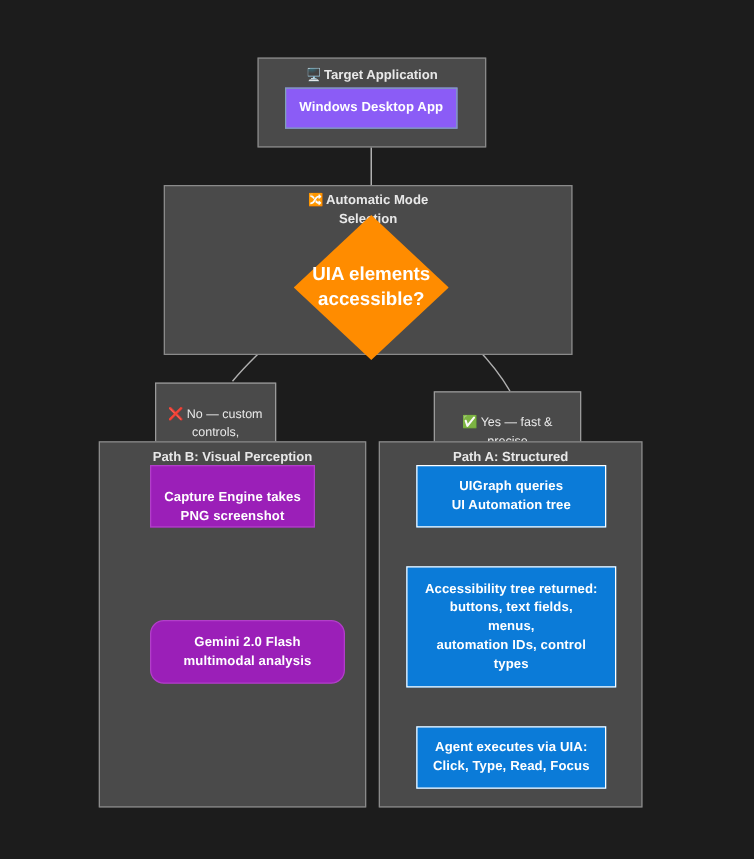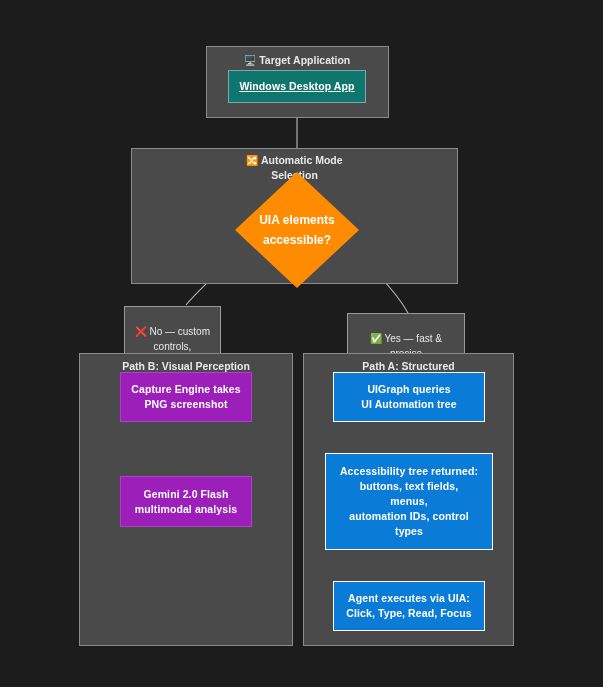--- a/index.html
+++ b/index.html
@@ -63,23 +63,22 @@
     justify-content: center;
     text-align: center;
     color: #ffffff;
     font-size: 10.5px;
     font-weight: bold;
     line-height: 15px;
     white-space: pre-line;
     letter-spacing: 0.1px;
   }
   .node-slate {
-    background: #0f766e;
+    background: #8b5cf6;
     border: 1px solid #7fa3b5;
-    text-decoration: underline;
   }
   .node-purple {
     background: #9b1fb8;
     border: 1px solid #b23fc9;
   }
   .node-blue {
     background: #0b7bd8;
     border: 1px solid #ffffff;
   }
 
@@ -96,21 +95,21 @@
   .diamond-label {
     position: absolute;
     left: 0; top: 0;
     width: 100%;
     height: 100%;
     display: flex;
     align-items: center;
     justify-content: center;
     text-align: center;
     color: #ffffff;
-    font-size: 12px;
+    font-size: 15px;
     font-weight: bold;
     line-height: 20px;
     white-space: pre-line;
   }
 
   
   .edge-label {
     position: absolute;
     background: #4a4a4a;
     border: 1px solid #9a9a9a;
@@ -183,25 +182,25 @@
 canvas, web content</span>
   </div>
 
   <div class="edge-label" style="left:347px; top:313px; width:118px;">
     <span class="mark mark-yes">✅</span><span>Yes — fast &amp; precise</span>
   </div>
 
   <div class="subgraph" style="left:79px; top:353px; width:214px; height:293px;">
     <div class="subgraph-title" style="top:5px;"><span>Path B: Visual Perception</span></div>
   </div>
-  <div class="node node-purple" style="left:120px; top:372px; width:132px; height:50px;">
+  <div class="node node-purple" style="left:120px; top:372px; width:132px; height:50px;align-items:flex-end;">
     <span>Capture Engine takes
 PNG screenshot</span>
   </div>
-  <div class="node node-purple" style="left:120px; top:476px; width:132px; height:51px;">
+  <div class="node node-purple" style="left:120px; top:496px; width:156px; height:51px;border-radius:11px;">
     <span>Gemini 2.0 Flash
 multimodal analysis</span>
   </div>
 
   <div class="subgraph" style="left:303px; top:353px; width:211px; height:293px;">
     <div class="subgraph-title" style="top:5px;"><span>Path A: Structured</span></div>
   </div>
   <div class="node node-blue" style="left:333px; top:372px; width:152px; height:50px;">
     <span>UIGraph queries
 UI Automation tree</span>

